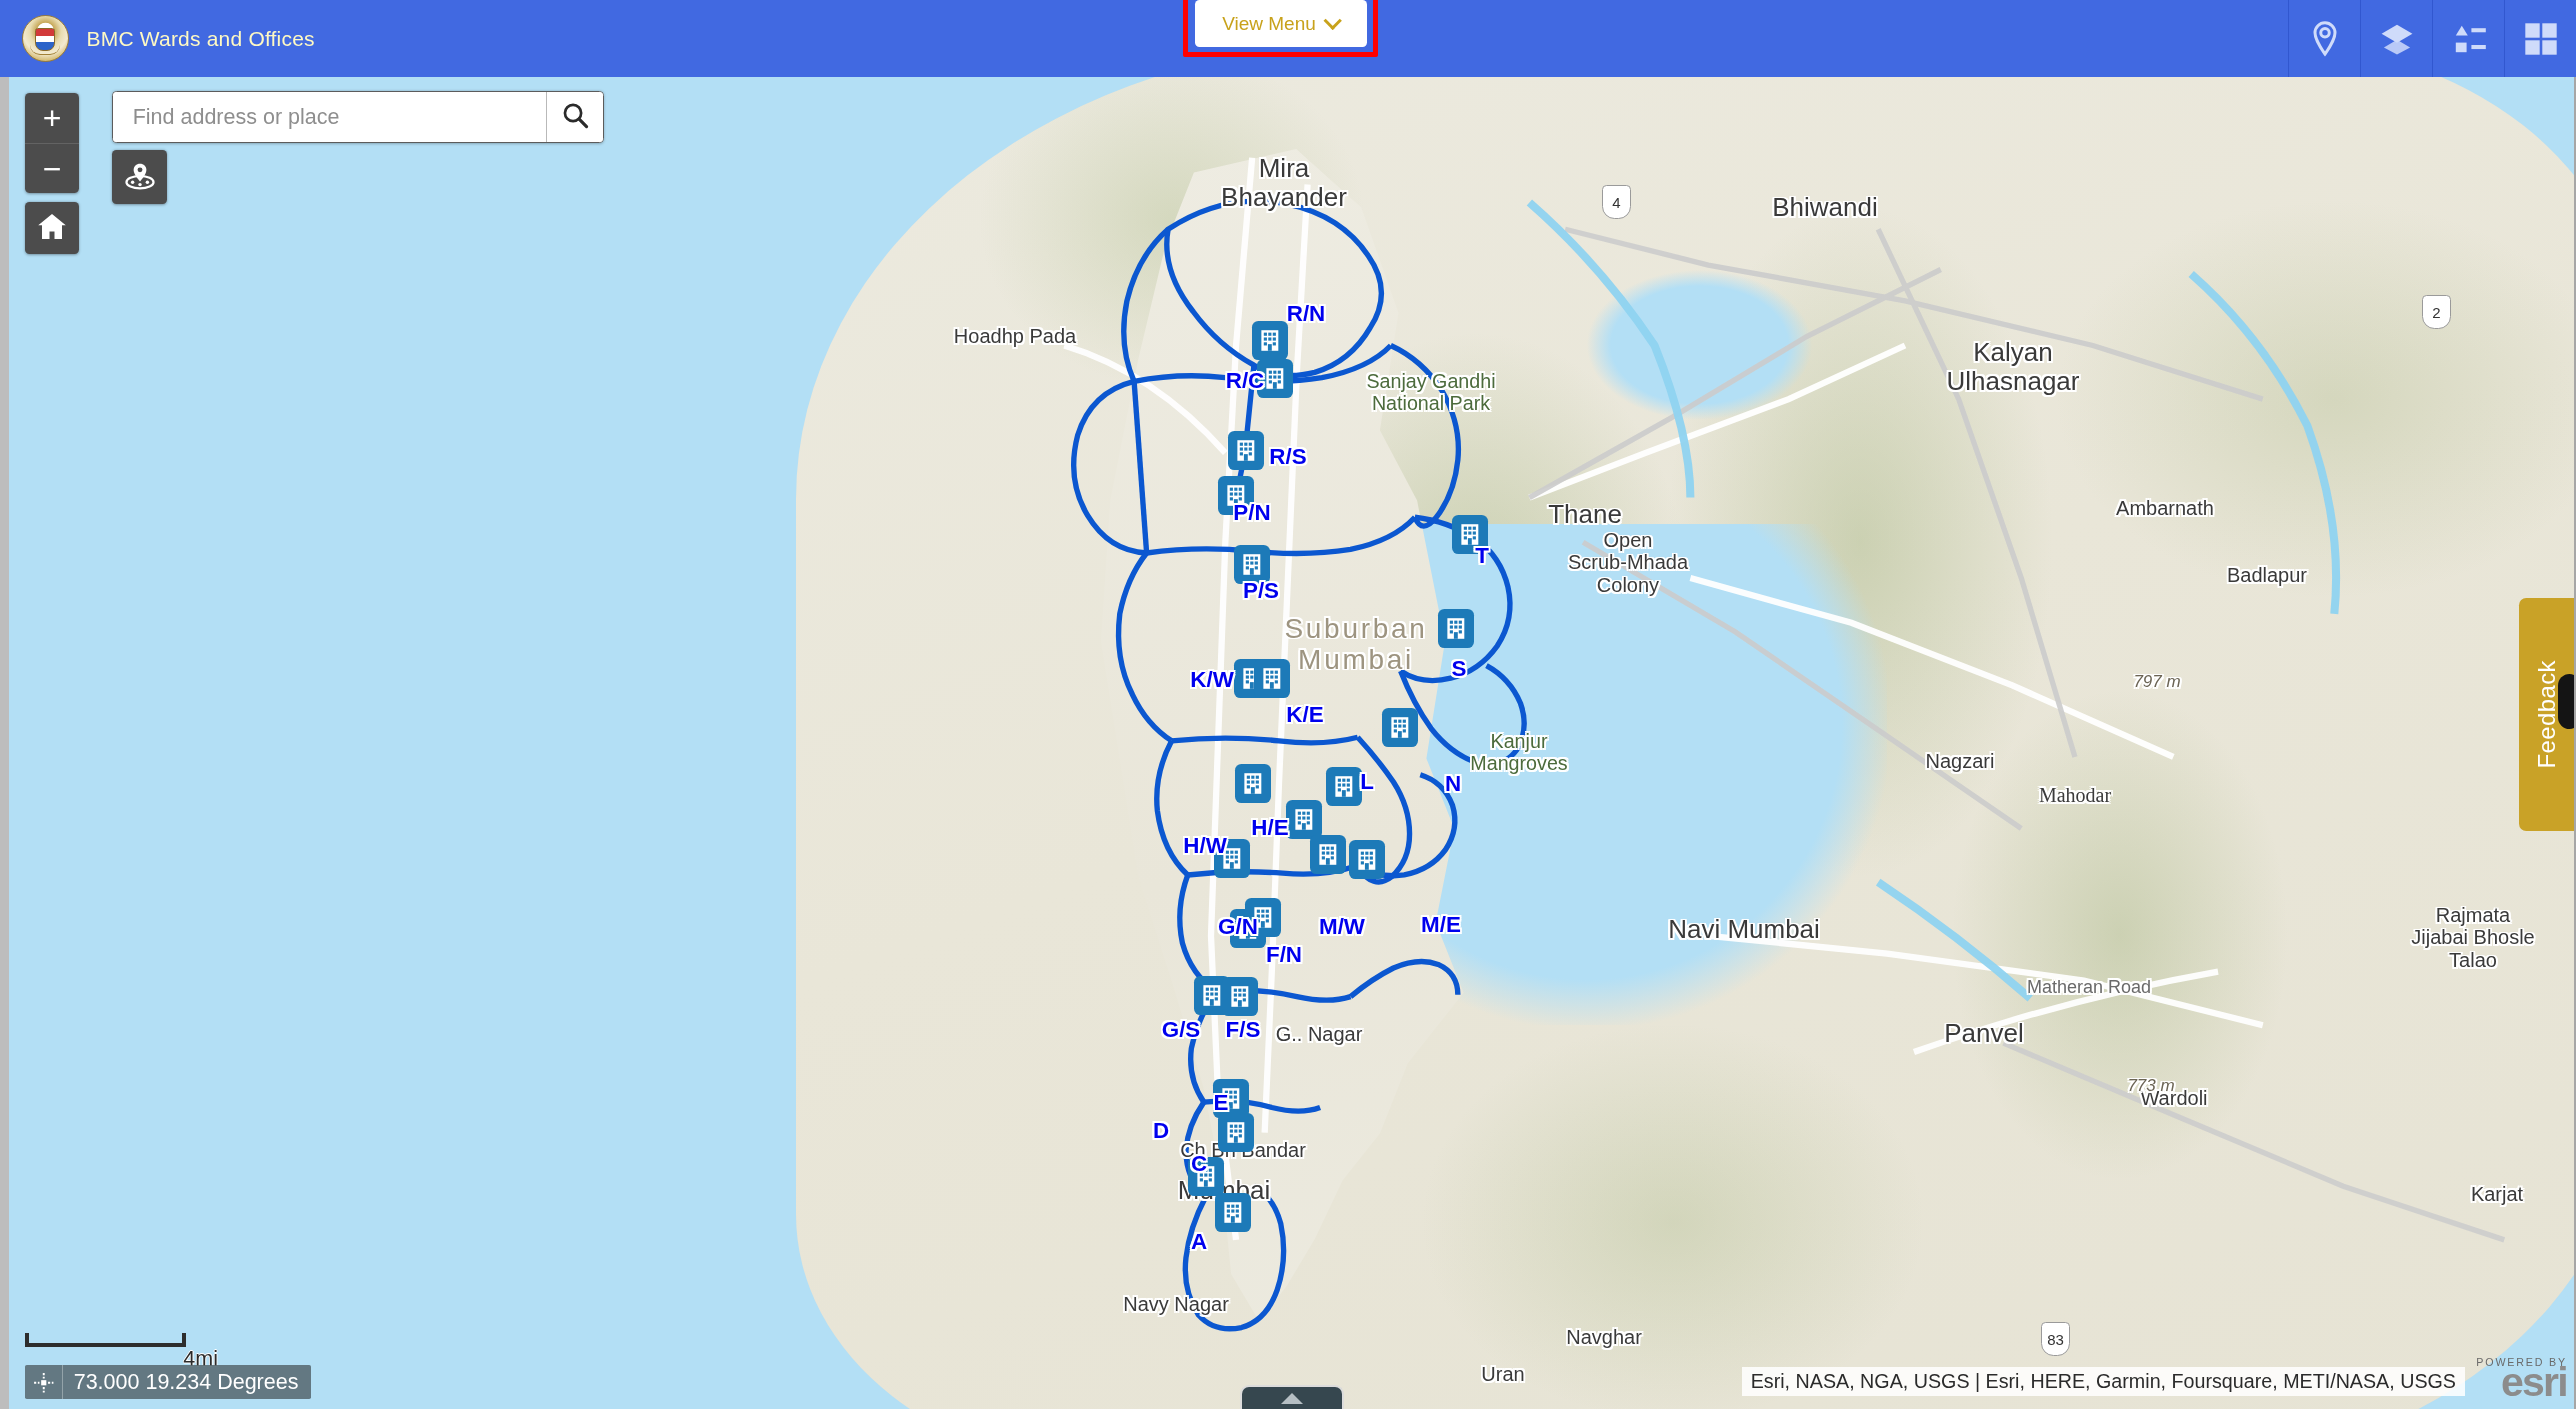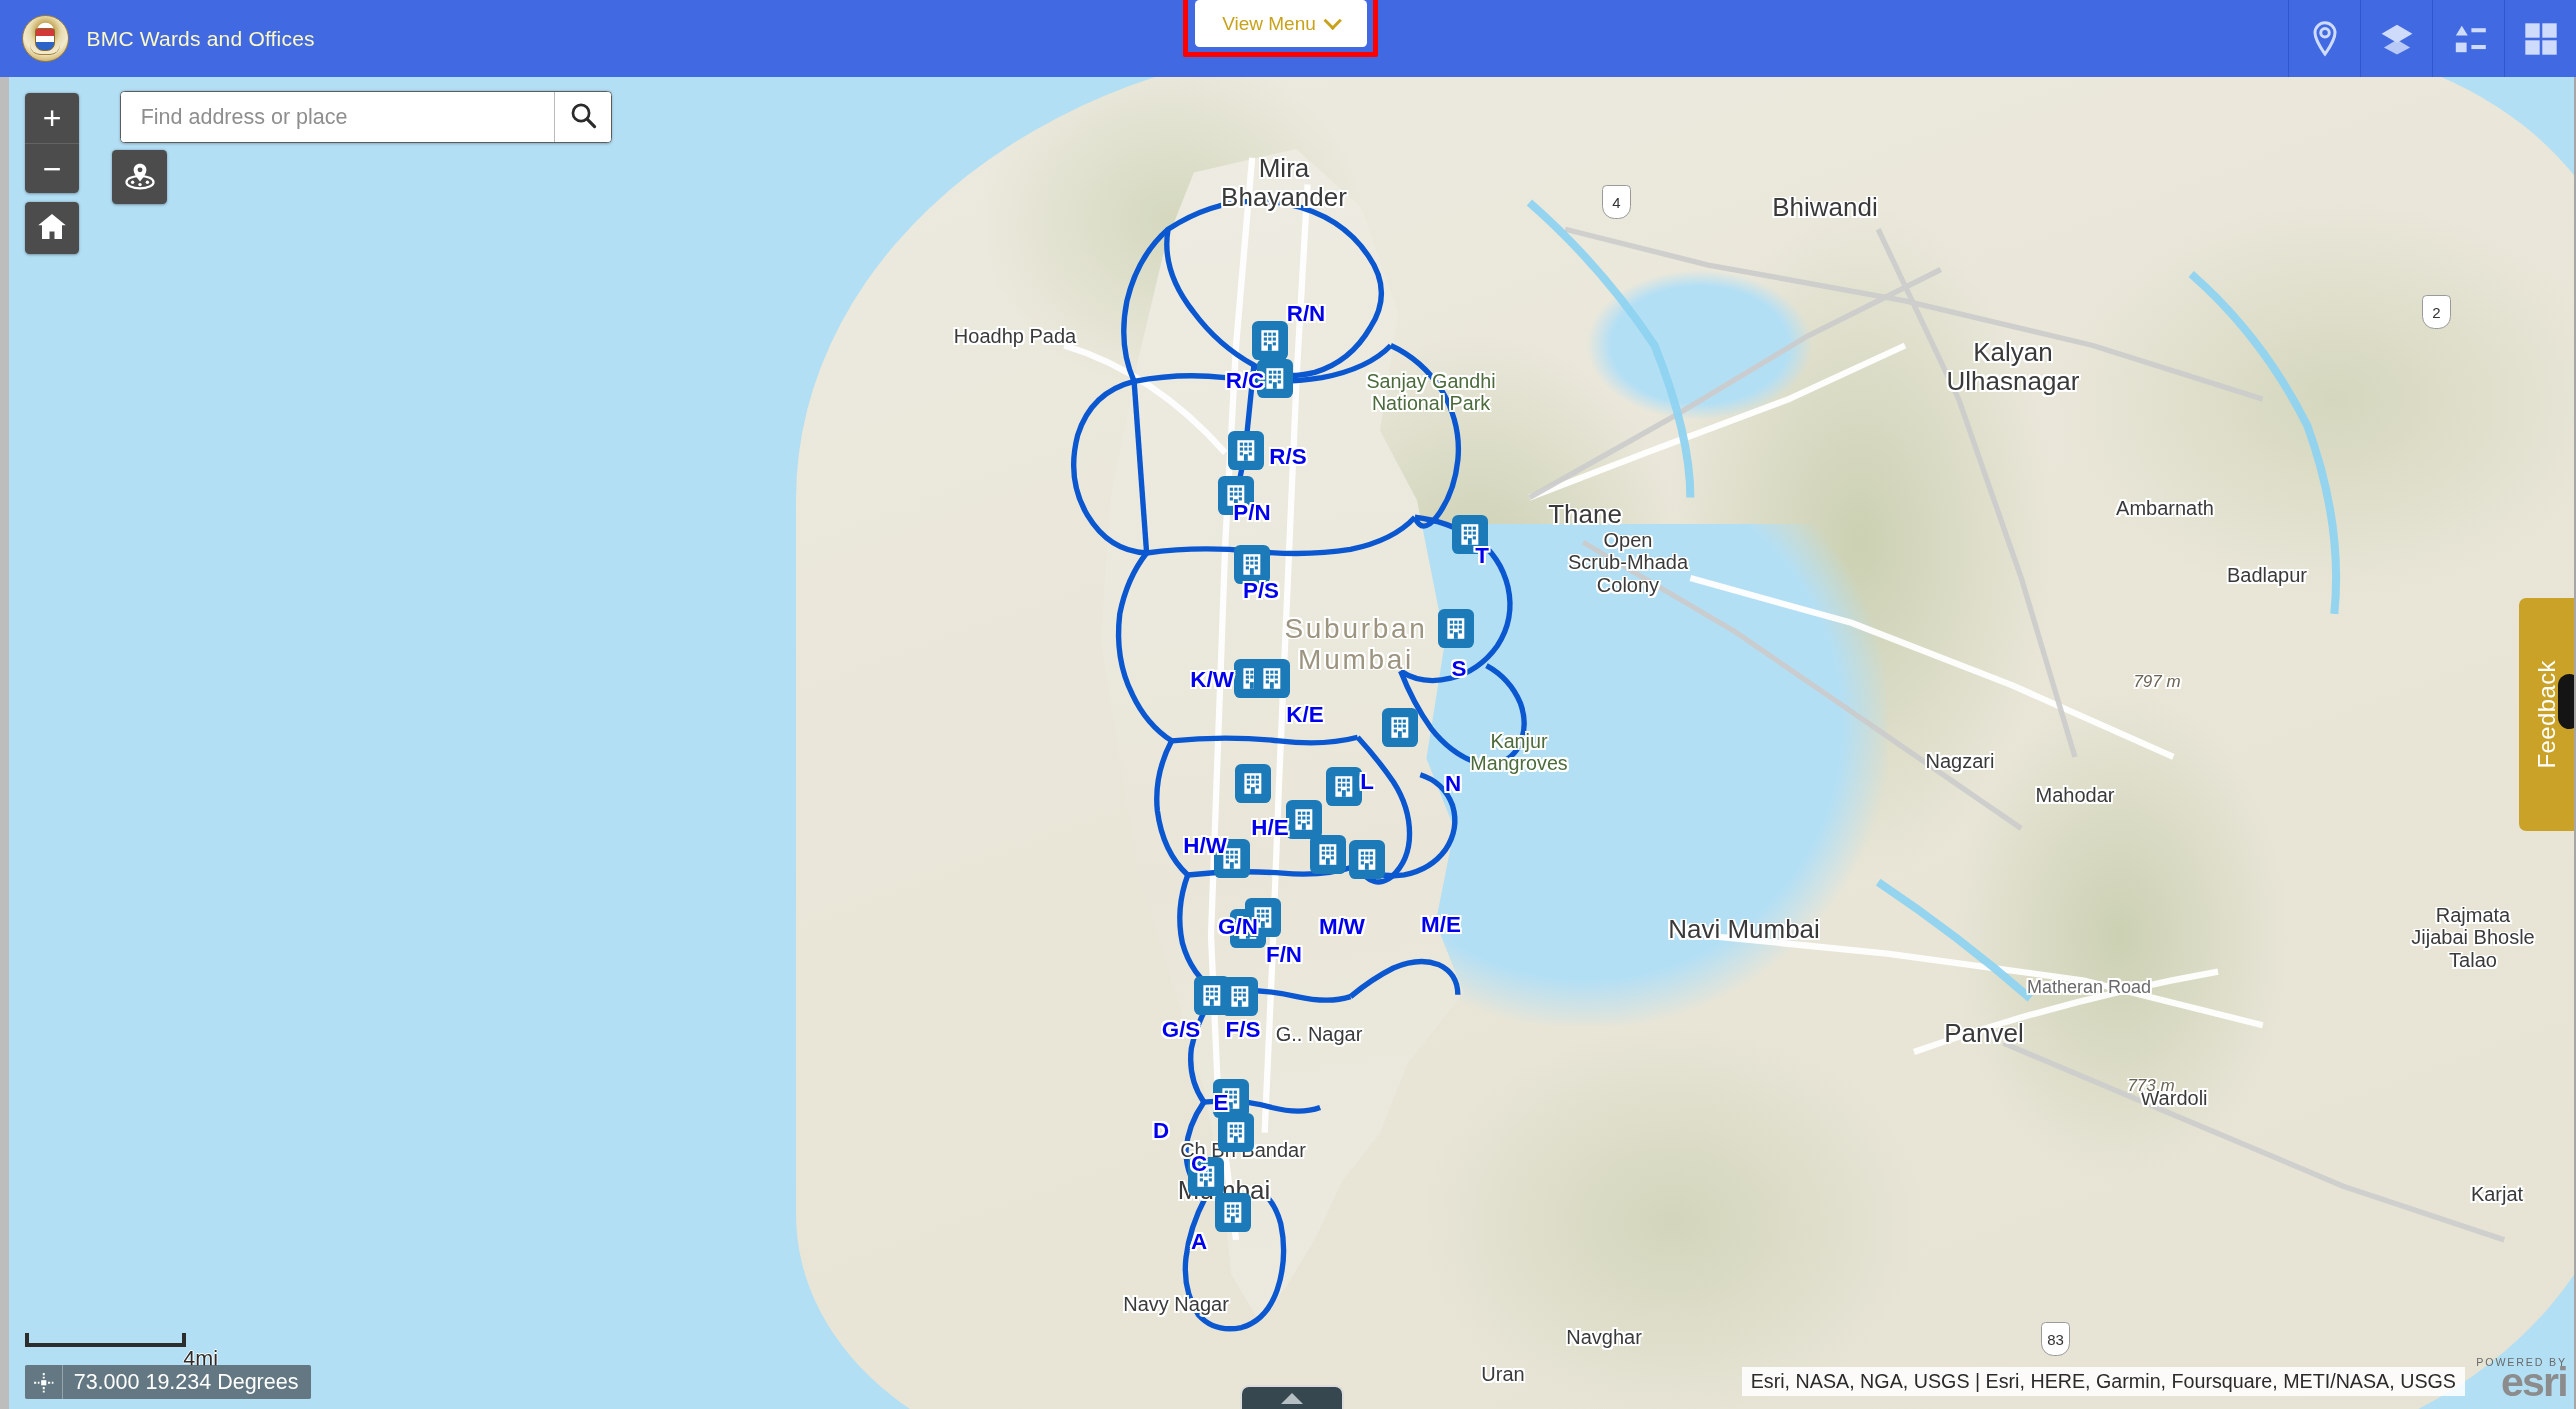--- a/index.html
+++ b/index.html
@@ -269,21 +269,21 @@
     border: none; border-radius: 4.5px;
     display: flex; align-items: center; justify-content: center;
     cursor: pointer;
     box-shadow: 0 0.9px 2.7px rgba(0,0,0,.35);
     z-index: 30;
   }
 
   
   .search-wrap {
     position: absolute;
-    left: 111px; top: 14.3px;
+    left: 103px; top: 14.3px;
     width: 492px; height: 52px;
     display: flex;
     background: #fff;
     border: 1.8px solid #5c5c5c;
     border-radius: 4.5px;
     overflow: hidden;
     z-index: 30;
     box-shadow: 0 0.9px 2.7px rgba(0,0,0,.25);
   }
   .search-input {
@@ -567,21 +567,21 @@
           <div class="place major" style="left: 1816px; top: 131px; transform: translate(-50%, -50%);">Bhiwandi</div>
           <div class="place major" style="left: 2004px; top: 290px; transform: translate(-50%, -50%);">Kalyan<br>Ulhasnagar</div>
           <div class="place " style="left: 2156px; top: 431px; transform: translate(-50%, -50%);">Ambarnath</div>
           <div class="place " style="left: 2258px; top: 498px; transform: translate(-50%, -50%);">Badlapur</div>
           <div class="place major" style="left: 1576px; top: 438px; transform: translate(-50%, -50%);">Thane</div>
           <div class="place " style="left: 1619px; top: 486px; transform: translate(-50%, -50%);">Open<br>Scrub-Mhada<br>Colony</div>
           <div class="place park" style="left: 1510px; top: 675px; transform: translate(-50%, -50%);">Kanjur<br>Mangroves</div>
           <div class="place faint" style="left: 1347px; top: 567px; transform: translate(-50%, -50%);">Suburban<br>Mumbai</div>
           <div class="place major" style="left: 1735px; top: 853px; transform: translate(-50%, -50%);">Navi Mumbai</div>
           <div class="place " style="left: 1951px; top: 684px; transform: translate(-50%, -50%);">Nagzari</div>
-          <div class="place " style="left: 2066px; top: 718px; transform: translate(-50%, -50%);">Mahodar</div>
+          <div class="place " style="left: 2066px; top: 718px; transform: translate(-50%, -50%); font-family: Liberation Serif, serif;">Mahodar</div>
           <div class="place " style="left: 2464px; top: 861px; transform: translate(-50%, -50%);">Rajmata<br>Jijabai Bhosle<br>Talao</div>
           <div class="place major" style="left: 1975px; top: 957px; transform: translate(-50%, -50%);">Panvel</div>
           <div class="place road" style="left: 2080px; top: 910px; transform: translate(-50%, -50%);">Matheran Road</div>
           <div class="place " style="left: 2165px; top: 1021px; transform: translate(-50%, -50%);">Wardoli</div>
           <div class="place " style="left: 2488px; top: 1117px; transform: translate(-50%, -50%);">Karjat</div>
           <div class="place " style="left: 1310px; top: 957px; transform: translate(-50%, -50%);">G.. Nagar</div>
           <div class="place " style="left: 1234px; top: 1073px; transform: translate(-50%, -50%);">Ch Bh Bandar</div>
           <div class="place major" style="left: 1215px; top: 1114px; transform: translate(-50%, -50%);">Mumbai</div>
           <div class="place " style="left: 1149px; top: 1227px; transform: translate(-50%, -50%); padding-left: 36px;">Navy Nagar</div>
           <div class="place " style="left: 1595px; top: 1260px; transform: translate(-50%, -50%);">Navghar</div>

